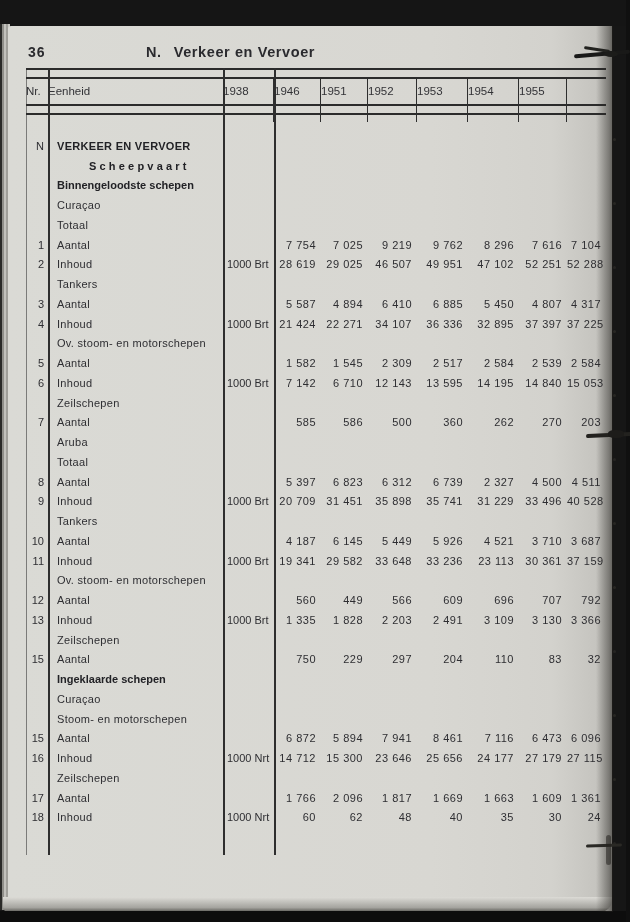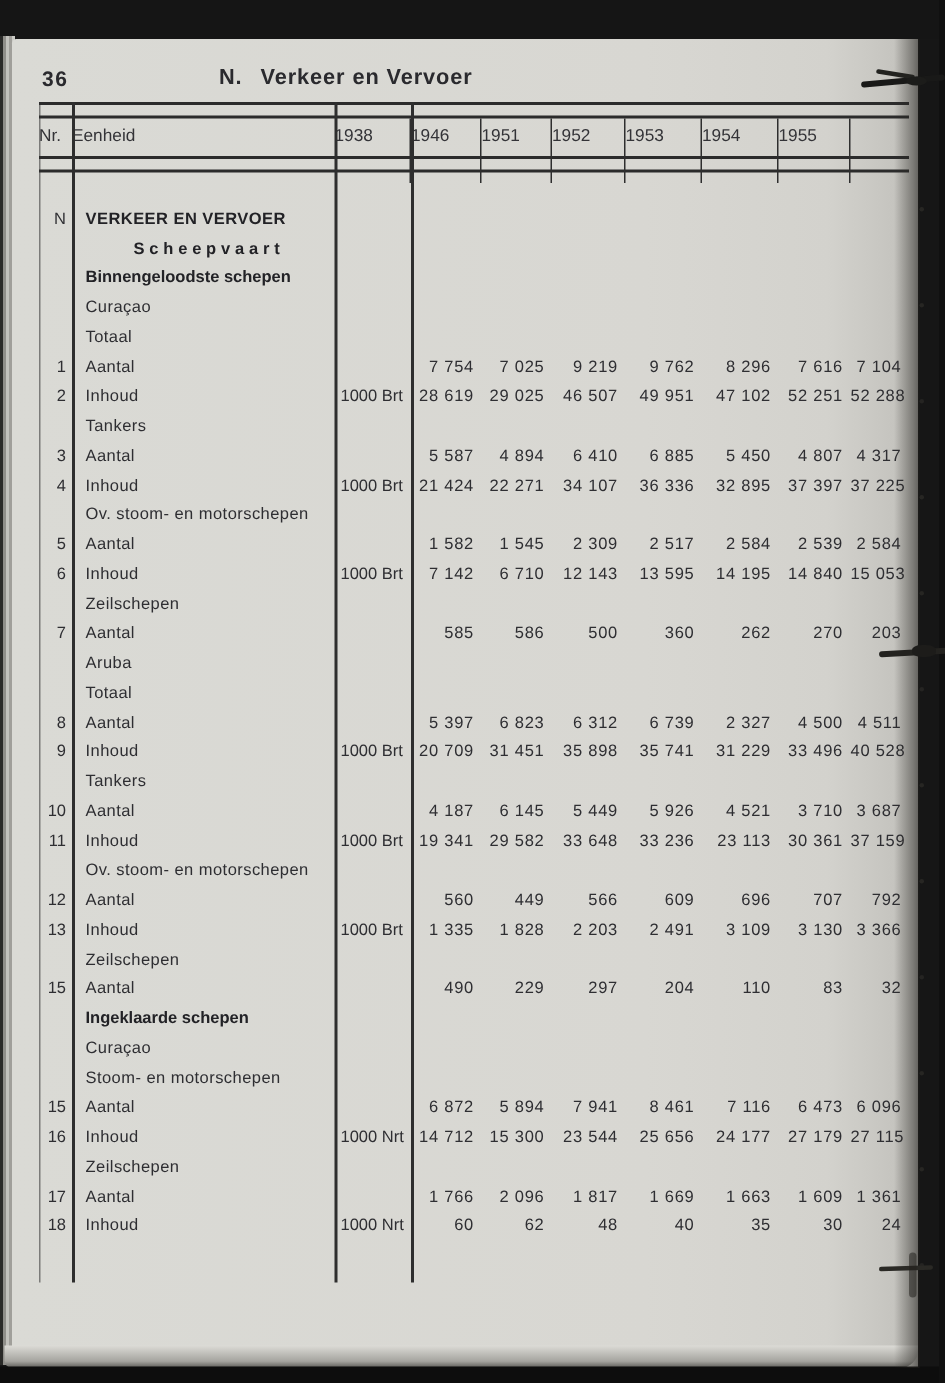--- a/index.html
+++ b/index.html
@@ -425,21 +425,21 @@
           <div class="c val"></div>
           <div class="c val"></div>
           <div class="c val"></div>
           <div class="c val"></div>
           <div class="c val"></div>
         </div>
         <div class="trow">
           <div class="c nr">15</div>
           <div class="c lbl">Aantal</div>
           <div class="c unit"></div>
-          <div class="c val">490</div>
+          <div class="c val">750</div>
           <div class="c val">229</div>
           <div class="c val">297</div>
           <div class="c val">204</div>
           <div class="c val">110</div>
           <div class="c val">83</div>
           <div class="c val">32</div>
         </div>
         <div class="trow bold-cond">
           <div class="c nr"></div>
           <div class="c lbl">Ingeklaarde schepen</div>
@@ -487,21 +487,21 @@
           <div class="c val">7 116</div>
           <div class="c val">6 473</div>
           <div class="c val">6 096</div>
         </div>
         <div class="trow">
           <div class="c nr">16</div>
           <div class="c lbl">Inhoud</div>
           <div class="c unit">1000 Nrt</div>
           <div class="c val">14 712</div>
           <div class="c val">15 300</div>
-          <div class="c val">23 544</div>
+          <div class="c val">23 646</div>
           <div class="c val">25 656</div>
           <div class="c val">24 177</div>
           <div class="c val">27 179</div>
           <div class="c val">27 115</div>
         </div>
         <div class="trow">
           <div class="c nr"></div>
           <div class="c lbl">Zeilschepen</div>
           <div class="c unit"></div>
           <div class="c val"></div>

